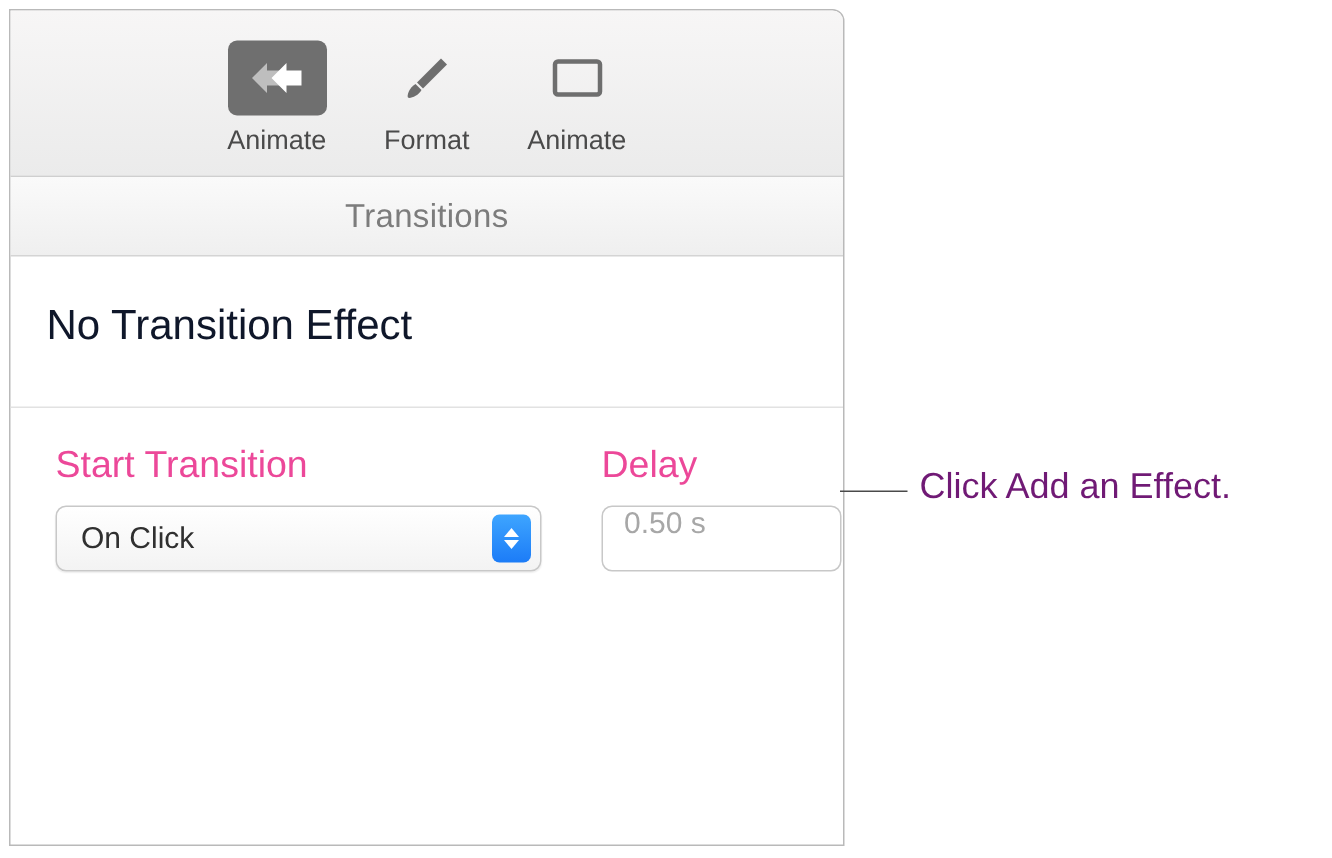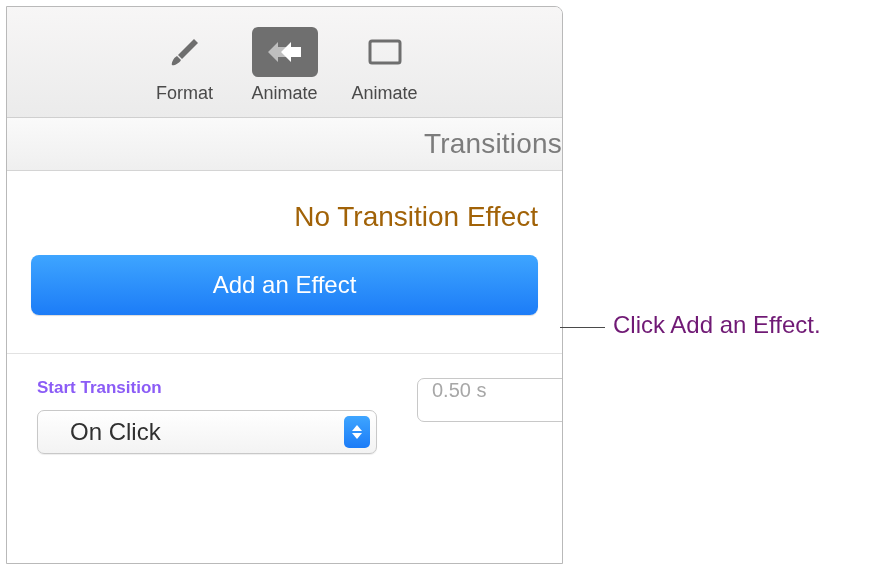--- a/index.html
+++ b/index.html
@@ -41,31 +41,31 @@
   display:flex;align-items:center;justify-content:center;
 }
 .tab-btn.active .tab-icon-box{background:#6f6f6f;}
 .tab-label{font-size:18px;color:#4a4a4a;}
 
 
 .section-header{
   height:52px;
   background:linear-gradient(#fafafa,#efefef);
   border-bottom:1px solid #d4d4d4;
-  display:flex;align-items:center;justify-content:flex-end;
-  color:#7c7c7c;font-size:28px;letter-spacing:.2px;
+  display:flex;align-items:center;justify-content:center;
+  color:#7c7c7c;font-size:22px;letter-spacing:.2px;
 }
 
 
 .main{
   padding:30px 24px 0 24px;
 }
 .no-effect{
-  text-align:right;
-  color:#a16207;
+  text-align:left;
+  color:#0f172a;
   font-size:28px;
   font-weight:500;
   margin-bottom:22px;
 }
 .add-effect-btn{
   display:block;
   width:100%;
   height:60px;
   border:none;
   border-radius:8px;
@@ -81,29 +81,29 @@
   margin:38px -24px 0 -24px;
   border-top:1px solid #e2e2e2;
 }
 
 .row{
   display:flex;
   gap:40px;
   padding:24px 6px 0 6px;
 }
 .col{display:flex;flex-direction:column;}
-.field-label{font-size:17px;font-weight:700;color:#8b5cf6;margin-bottom:12px;}
+.field-label{font-size:25px;font-weight:400;color:#ec4899;margin-bottom:12px;}
 
 .popup{
   display:flex;align-items:center;justify-content:space-between;
   width:300px;height:42px;
   border:1px solid #c8c8c8;border-radius:7px;
   background:linear-gradient(#ffffff,#f3f3f3);
-  padding:0 6px 0 32px;
-  font-size:24px;color:#303030;
+  padding:0 6px 0 16px;
+  font-size:20px;color:#303030;
   box-shadow:0 1px 1px rgba(0,0,0,.07);
 }
 .popup .chev-box{
   width:26px;height:32px;border-radius:5px;
   background:linear-gradient(#3ea5ff,#1c7cf7);
   display:flex;flex-direction:column;align-items:center;justify-content:center;
   gap:2px;
 }
 .chev-up{width:0;height:0;border-left:5px solid transparent;border-right:5px solid transparent;border-bottom:6px solid #fff;}
 .chev-down{width:0;height:0;border-left:5px solid transparent;border-right:5px solid transparent;border-top:6px solid #fff;}
@@ -134,77 +134,77 @@
 </style>
 </head>
 <body>
 
 <div class="stage">
 
   <div class="panel">
 
     <div class="toolbar">
       <div class="tab-group">
+
+        <div class="tab-btn active">
+          <div class="tab-icon-box">
+            <svg width="44" height="34" viewBox="0 0 44 34">
+              <path d="M5 17 L15 7 L15 12 L24 12 L24 22 L15 22 L15 27 Z" fill="#ffffff" opacity=".55"></path>
+              <path d="M18 17 L28 7 L28 12 L38 12 L38 22 L28 22 L28 27 Z" fill="#ffffff"></path>
+            </svg>
+          </div>
+          <div class="tab-label">Animate</div>
+        </div>
 
         <div class="tab-btn">
           <div class="tab-icon-box">
             <svg width="34" height="34" viewBox="0 0 34 34">
               <path d="M26 4 L30 8 L14 24 L10 20 Z" fill="#6e6e6e"></path>
               <path d="M9 21 L13 25 C11 29 5 31 4 30 C3 29 5 23 9 21 Z" fill="#6e6e6e"></path>
             </svg>
           </div>
           <div class="tab-label">Format</div>
         </div>
 
-        <div class="tab-btn active">
-          <div class="tab-icon-box">
-            <svg width="44" height="34" viewBox="0 0 44 34">
-              <path d="M5 17 L15 7 L15 12 L24 12 L24 22 L15 22 L15 27 Z" fill="#ffffff" opacity=".55"></path>
-              <path d="M18 17 L28 7 L28 12 L38 12 L38 22 L28 22 L28 27 Z" fill="#ffffff"></path>
-            </svg>
-          </div>
-          <div class="tab-label">Animate</div>
-        </div>
-
         <div class="tab-btn">
           <div class="tab-icon-box">
             <svg width="38" height="30" viewBox="0 0 38 30">
               <rect x="4" y="4" width="30" height="22" rx="2" fill="none" stroke="#6e6e6e" stroke-width="3"></rect>
             </svg>
           </div>
           <div class="tab-label">Animate</div>
         </div>
 
       </div>
     </div>
 
     <div class="section-header">
       <span>Transitions</span>
     </div>
 
     <div class="main">
       <div class="no-effect">No Transition Effect</div>
 
-      <button class="add-effect-btn">Add an Effect</button>
 
       <div class="divider"></div>
 
       <div class="row">
         <div class="col">
           <div class="field-label">Start Transition</div>
           <div class="popup">
             <span>On Click</span>
             <span class="chev-box">
               <span class="chev-up"></span>
               <span class="chev-down"></span>
             </span>
           </div>
         </div>
 
         <div class="col">
+          <div class="field-label">Delay</div>
           <div class="stepper">
             <div class="stepper-input">
               <span>0.50 s</span>
             </div>
 
           </div>
         </div>
       </div>
 
     </div>

